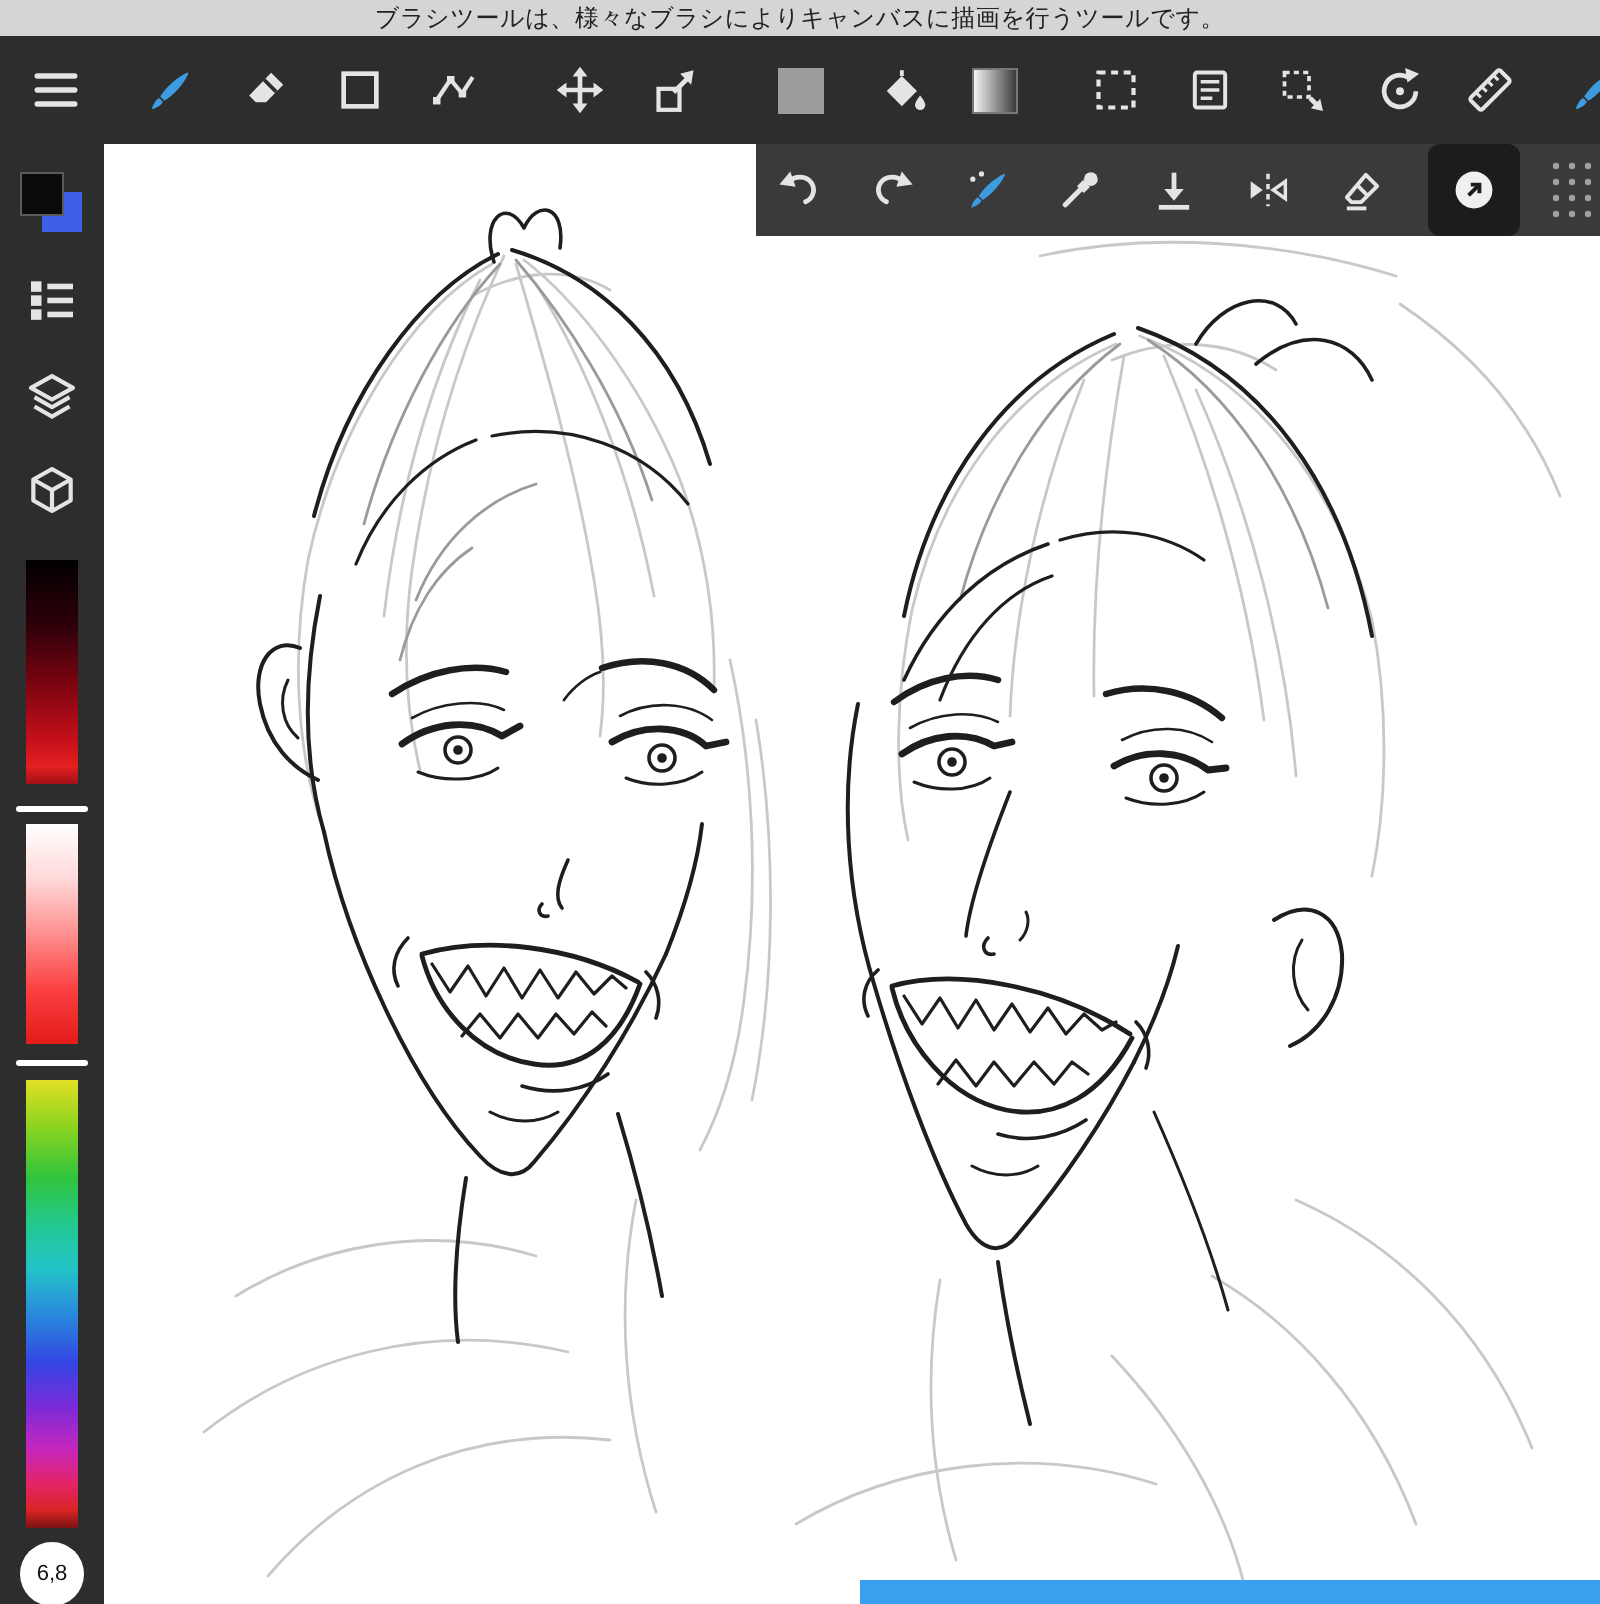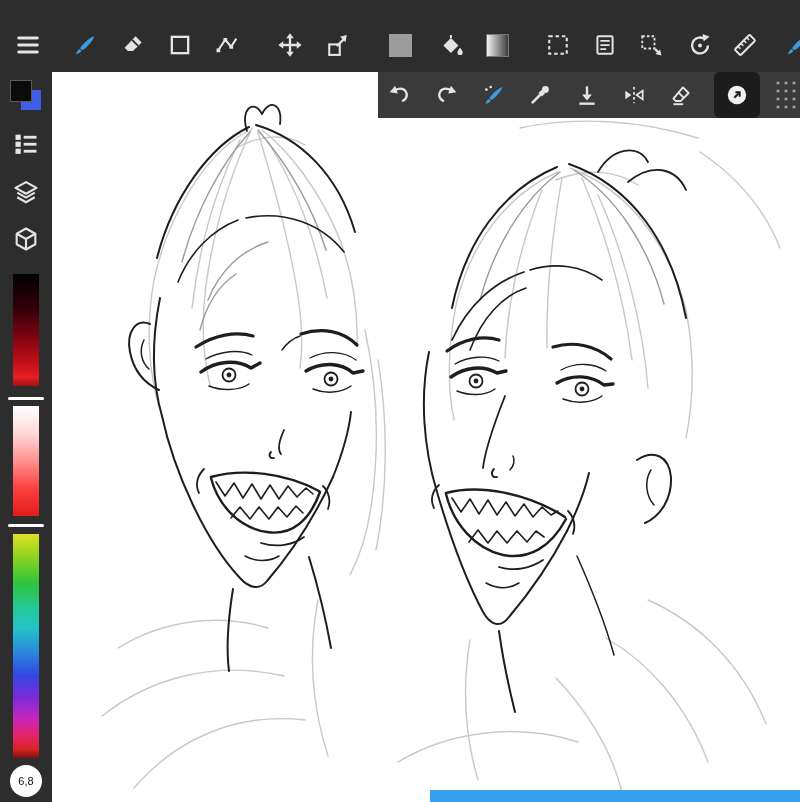--- a/index.html
+++ b/index.html
@@ -17,21 +17,21 @@
              background:#2d2d2d; overflow:hidden; }
   .tool { position:absolute; top:27px; transform:translate(-50%,-50%);
           width:38px; height:38px; display:flex; align-items:center; justify-content:center;
           cursor:pointer; }
   .tool svg { width:28px; height:28px; }
   .chip-gray { width:23px; height:23px; background:#9c9c9c; }
   .chip-grad { width:23px; height:23px; background:linear-gradient(90deg,#f4f4f4,#3c3c3c);
                border:1px solid #777; }
 
   
-  .sidebar { position:absolute; top:66px; left:0; width:52px; height:730px; background:#2d2d2d; }
+  .sidebar { position:absolute; top:72px; left:0; width:52px; height:730px; background:#2d2d2d; }
   .side-item { position:absolute; left:0; width:52px; display:flex; align-items:center;
                justify-content:center; cursor:pointer; }
   .side-item svg { width:28px; height:28px; }
   .swatch-wrap { position:absolute; top:14px; left:9px; width:34px; height:34px; cursor:pointer; }
   .swatch-back { position:absolute; left:12px; top:10px; width:20px; height:20px; background:#3f5fe6; }
   .swatch-front{ position:absolute; left:1px; top:0; width:22px; height:22px; background:#0b0b0b;
                  border:1px solid #5a5a5a; }
   .slider { position:absolute; left:13px; width:26px; cursor:pointer; }
   .slider.value { top:208px; height:112px;
       background:linear-gradient(to bottom,#000 0%,#30000a 30%,#7a0410 55%,#c40f1a 80%,#e52020 92%,#a01016 100%); }
@@ -60,20 +60,23 @@
   .fdots { position:absolute; top:7px; left:396px; width:26px; height:32px; cursor:grab; }
 
   
   .bottombar { position:absolute; bottom:0; left:430px; width:370px; height:12px; background:#38a0ef; cursor:pointer; }
 </style>
 </head>
 <body>
 
 <div class="app">
 
+  <div class="notif">
+    <span>ブラシツールは、様々なブラシによりキャンバスに描画を行うツールです。</span>
+  </div>
 
   <div class="toolbar">
 
     <div class="tool" style="left:28px">
       <svg viewBox="0 0 24 24">
         <path d="M4 6h16M4 12h16M4 18h16" stroke="#e4e4e4" stroke-width="2.4" stroke-linecap="round" fill="none"></path>
       </svg>
     </div>
 
     <div class="tool" style="left:85px">

